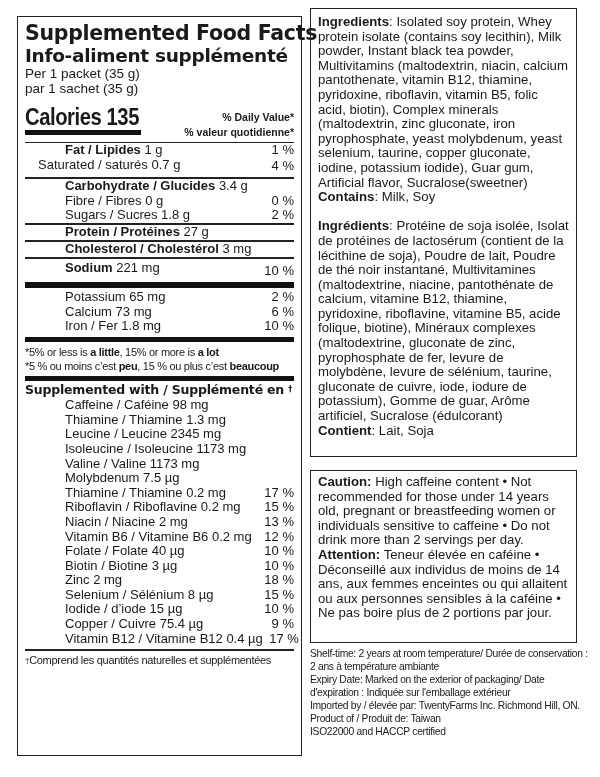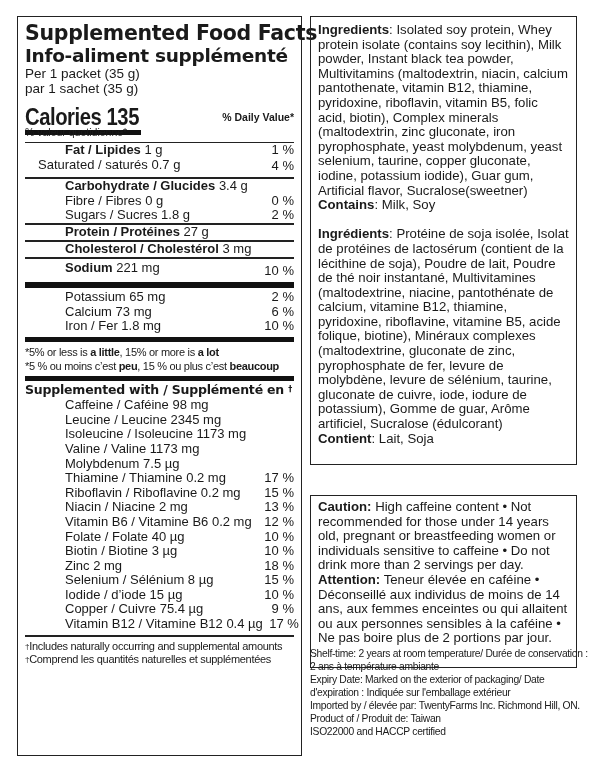--- a/index.html
+++ b/index.html
@@ -10,48 +10,48 @@
     position: absolute; left: 17px; top: 16px; width: 285px; height: 740px;
     border: 1.5px solid #222; padding: 4px 7px 0 7px;
   }
   .title { font-family: "DejaVu Sans", sans-serif; font-weight: bold; font-size: 20.5px; line-height: 24px; letter-spacing: -0.3px; white-space: nowrap; }
   .subtitle { font-family: "DejaVu Sans", sans-serif; font-weight: bold; font-size: 18.5px; line-height: 22px; letter-spacing: -0.3px; white-space: nowrap; }
   .serving { font-size: 13.5px; line-height: 14.5px; }
   .cal-row { display: flex; justify-content: space-between; align-items: center; margin-top: 9px; }
   .calories { font-family: "Liberation Sans", sans-serif; font-weight: bold; font-size: 23px; line-height: 24px; letter-spacing: -0.5px; transform: scaleX(0.88); transform-origin: left; white-space: nowrap; }
   .dv { font-weight: bold; font-size: 10.5px; line-height: 13px; text-align: right; }
   .cal-bar { width: 116px; height: 5px; background: #111; margin-top: 1px; }
-  .dv2 { font-weight: normal; font-size: 10.5px; text-align: left; margin-top: -9px; line-height: 13px; }
+  .dv2 { font-weight: bold; font-size: 10.5px; text-align: right; margin-top: -9px; line-height: 13px; }
 
   .line-thin { border-top: 1px solid #222; }
   .line-med { border-top: 2px solid #222; }
   .line-thick { height: 6px; background: #111; }
 
   .row { display: flex; justify-content: space-between; font-size: 13px; line-height: 14.8px; white-space: nowrap; padding-left: 40px; }
   .row b { font-weight: bold; }
   .row .pct { text-align: right; min-width: 36px; }
   .indent { padding-left: 13px; text-align: right; }
   .group { display: flex; justify-content: space-between; align-items: center; }
   .group .pct { font-size: 13px; }
 
   .note { font-size: 11px; line-height: 14px; white-space: nowrap; letter-spacing: -0.3px; }
   .supp-head { font-family: "DejaVu Sans", sans-serif; font-weight: bold; font-size: 12.5px; line-height: 17px; letter-spacing: -0.2px; white-space: nowrap; }
   .supp-list .row { font-size: 13px; line-height: 14.6px; }
   .foot { font-size: 11px; line-height: 13.5px; white-space: nowrap; letter-spacing: -0.3px; }
   .dagger { font-size: 8px; vertical-align: top; }
 
   .ingr {
-    position: absolute; left: 310px; top: 16px; width: 267px; height: 449px;
+    position: absolute; left: 310px; top: 8px; width: 267px; height: 449px;
     border: 1.5px solid #222; padding: 6px 7px; font-size: 13.2px; line-height: 14.6px;
   }
   .ingr p { margin: 0; }
   .ingr .gap { height: 14.6px; }
   .caution {
     position: absolute; left: 310px; top: 470px; width: 267px; height: 173px;
-    border: 1.5px solid #222; padding: 4px 7px; font-size: 13.2px; line-height: 14.6px; margin-top: 25px;
+    border: 1.5px solid #222; padding: 4px 7px; font-size: 13.2px; line-height: 14.6px;
   }
   .meta {
     position: absolute; left: 310px; top: 647px; width: 282px; font-size: 10.3px; line-height: 13px; letter-spacing: -0.3px;
   }
   .meta div { white-space: normal; }
 </style>
 </head>
 <body>
 
 <div class="facts">
@@ -124,20 +124,24 @@
   <div class="line-thick" style="margin-top:3px;height:5px"></div>
 
   <div class="supp-head"><span>Supplemented with / Supplémenté en</span> <span class="dagger">†</span></div>
 
   <div class="supp-list">
     <div class="row">
         <span>Caffeine / Caféine 98 mg</span>
         <span class="pct"></span>
       </div>
     <div class="row">
+        <span>Thiamine / Thiamine 1.3 mg</span>
+        <span class="pct"></span>
+      </div>
+    <div class="row">
         <span>Leucine / Leucine 2345 mg</span>
         <span class="pct"></span>
       </div>
     <div class="row">
         <span>Isoleucine / Isoleucine 1173 mg</span>
         <span class="pct"></span>
       </div>
     <div class="row">
         <span>Valine / Valine 1173 mg</span>
         <span class="pct"></span>
@@ -185,21 +189,20 @@
     <div class="row">
         <span>Copper / Cuivre 75.4 µg</span>
         <span class="pct">9 %</span>
       </div>
     <div class="row">
         <span>Vitamin B12 / Vitamine B12 0.4 µg</span>
         <span class="pct">17 %</span>
       </div>
   </div>
   <div class="line-med" style="margin-top:3px;margin-bottom:3px"></div>
-  <div class="foot"><span class="dagger">†</span><span>Includes naturally occurring and supplemental amounts</span></div>
   <div class="foot"><span class="dagger">†</span><span>Comprend les quantités naturelles et supplémentées</span></div>
 </div>
 
 <div class="ingr">
   <p><b>Ingredients</b><span>: Isolated soy protein, Whey protein isolate (contains soy lecithin), Milk powder, Instant black tea powder, Multivitamins (maltodextrin, niacin, calcium pantothenate, vitamin B12, thiamine, pyridoxine, riboflavin, vitamin B5, folic acid, biotin), Complex minerals (maltodextrin, zinc gluconate, iron pyrophosphate, yeast molybdenum, yeast selenium, taurine, copper gluconate, iodine, potassium iodide), Guar gum, Artificial flavor, Sucralose(sweetner)</span></p>
   <p><b>Contains</b><span>: Milk, Soy</span></p>
   <div class="gap"></div>
   <p><b>Ingrédients</b><span>: Protéine de soja isolée, Isolat de protéines de lactosérum (contient de la lécithine de soja), Poudre de lait, Poudre de thé noir instantané, Multivitamines (maltodextrine, niacine, pantothénate de calcium, vitamine B12, thiamine, pyridoxine, riboflavine, vitamine B5, acide folique, biotine), Minéraux complexes (maltodextrine, gluconate de zinc, pyrophosphate de fer, levure de molybdène, levure de sélénium, taurine, gluconate de cuivre, iode, iodure de potassium), Gomme de guar, Arôme artificiel, Sucralose (édulcorant)</span></p>
   <p><b>Contient</b><span>: Lait, Soja</span></p>
 </div>

